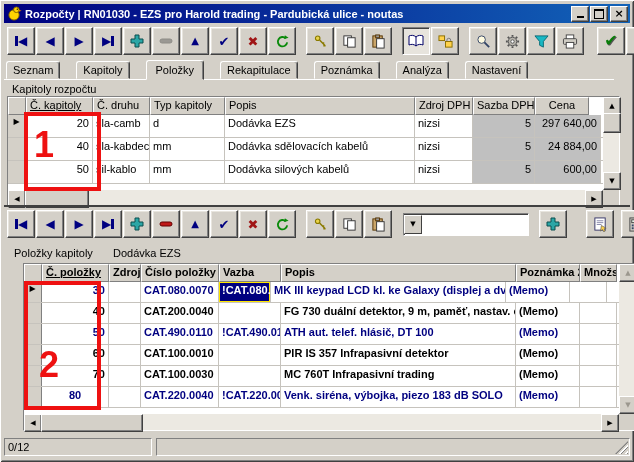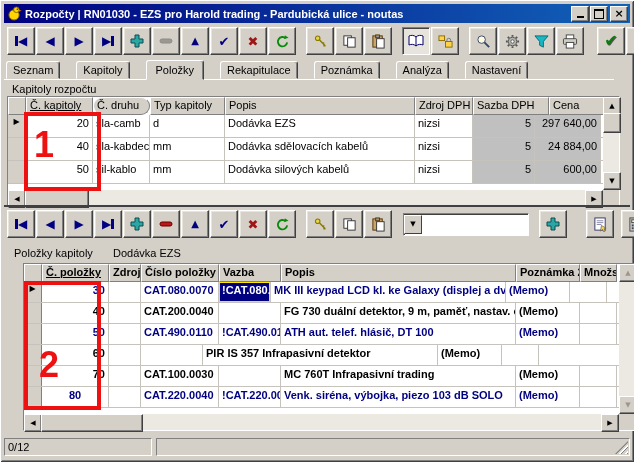--- a/index.html
+++ b/index.html
@@ -282,26 +282,26 @@
       <div class="tab">Nastavení</div>
     </div>
 
   <div class="grouplabel" style="left:12px;top:83px;">Kapitoly rozpočtu</div>
 
   <div class="grid" id="grid1" style="left:7px;top:96px;width:611px;height:109px;">
     <div class="gbody">
         <div class="ghrow">
           <div class="ghcell" style="width: 18px;"></div>
           <div class="ghcell" style="width: 67px;"><span class="sorted">Č. kapitoly</span></div>
-          <div class="ghcell" style="width: 57px; border-radius: 9px;"><span>Č. druhu</span></div>
+          <div class="ghcell" style="width: 57px;"><span>Č. druhu</span></div>
           <div class="ghcell" style="width: 75px;"><span>Typ kapitoly</span></div>
           <div class="ghcell" style="width: 190px;"><span>Popis</span></div>
           <div class="ghcell" style="width: 58px;"><span>Zdroj DPH</span></div>
-          <div class="ghcell" style="width: 76px;"><span>Sazba DPH</span></div>
-          <div class="ghcell" style="width: 67px;"><span>Cena</span></div>
+          <div class="ghcell" style="width: 62px;"><span>Sazba DPH</span></div>
+          <div class="ghcell" style="width: 54px; text-align: center;"><span>Cena</span></div>
         </div>
         <div class="grow" style="height: 22px;">
           <div class="gcell gind" style="width: 18px;">▶</div>
           <div class="gcell ar" style="width: 67px;">20</div>
           <div class="gcell" style="width: 57px;">sla-camb</div>
           <div class="gcell" style="width: 75px;">d</div>
           <div class="gcell" style="width: 190px;">Dodávka EZS</div>
           <div class="gcell" style="width: 58px;">nizsi</div>
           <div class="gcell ar shaded" style="width: 62px;">5</div>
           <div class="gcell ar shaded" style="width: 66px;">297 640,00</div>
@@ -506,20 +506,21 @@
           <div class="gcell navy" style="width: 78px;">CAT.490.0110</div>
           <div class="gcell navy" style="width: 62px;">!CAT.490.01</div>
           <div class="gcell navy" style="width: 235px;">ATH aut. telef. hlásič, DT 100</div>
           <div class="gcell navy" style="width: 64px;">(Memo)</div>
           <div class="gcell navy" style="width: 37px;"></div>
         </div>
         <div class="grow" style="height: 20px;">
           <div class="gcell gind" style="width: 18px;"></div>
           <div class="gcell ar" style="width: 67px;">60</div>
           <div class="gcell" style="width: 32px;"></div>
+          <div class="gcell" style="width: 78px;">CAT.100.0010</div>
           <div class="gcell" style="width: 62px;"></div>
           <div class="gcell" style="width: 235px;">PIR IS 357 Infrapasivní detektor</div>
           <div class="gcell" style="width: 64px;">(Memo)</div>
           <div class="gcell" style="width: 37px;"></div>
         </div>
         <div class="grow" style="height: 20px;">
           <div class="gcell gind" style="width: 18px;"></div>
           <div class="gcell ar" style="width: 67px;">70</div>
           <div class="gcell" style="width: 32px;"></div>
           <div class="gcell" style="width: 78px;">CAT.100.0030</div>
@@ -527,21 +528,21 @@
           <div class="gcell" style="width: 235px;">MC 760T Infrapasivní trading</div>
           <div class="gcell" style="width: 64px;">(Memo)</div>
           <div class="gcell" style="width: 37px;"></div>
         </div>
         <div class="grow" style="height: 20px;">
           <div class="gcell gind" style="width: 18px;"></div>
           <div class="gcell ar navy" style="width: 67px; text-align: center;">80</div>
           <div class="gcell navy" style="width: 32px;"></div>
           <div class="gcell navy" style="width: 78px;">CAT.220.0040</div>
           <div class="gcell navy" style="width: 62px;">!CAT.220.00</div>
-          <div class="gcell navy" style="width: 235px;">Venk. siréna, výbojka, piezo 103 dB  SOLO</div>
+          <div class="gcell navy" style="width: 235px;">Venk. siréna, výbojka, piezo 183 dB  SOLO</div>
           <div class="gcell navy" style="width: 64px;">(Memo)</div>
           <div class="gcell navy" style="width: 37px;"></div>
         </div>
       </div>
     <div class="vscroll">
       <div class="sbtn dis" style="top:0;">▲</div>
       <div class="sbtn dis" style="bottom:0;">▼</div>
     </div>
     <div class="hscroll">
       <div class="sbtn" style="left:0;">◀</div>

